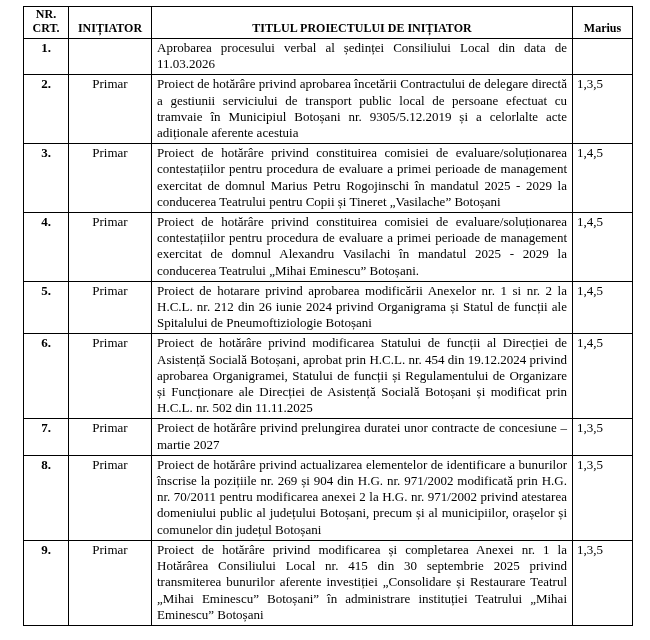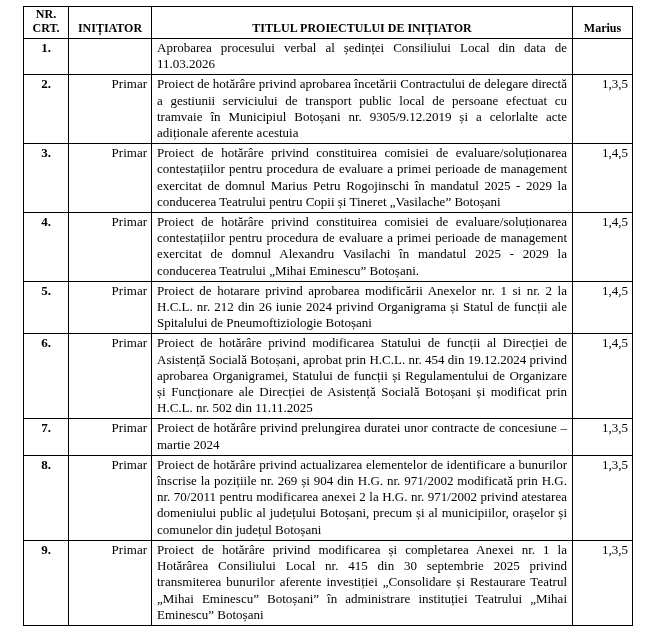--- a/index.html
+++ b/index.html
@@ -48,30 +48,30 @@
   th.h-nr {
     white-space: pre-line;
     vertical-align: middle;
     text-align: center;
   }
   td.nr {
     text-align: center;
     font-weight: bold;
   }
   td.init {
-    text-align: right;
+    text-align: center;
   }
   td.title {
     text-align: justify;
     padding-left: 5px;
     padding-right: 5px;
     font-family: Liberation Serif, serif;
   }
   td.com {
-    text-align: right;
+    text-align: left;
   }
 </style>
 </head>
 <body>
 
 <div class="page">
   <table class="agenda">
     <colgroup>
       <col class="c-nr">
       <col class="c-init">
@@ -90,21 +90,21 @@
     <tbody>
       <tr>
         <td class="nr">1.</td>
         <td class="init"></td>
         <td class="title">Aprobarea procesului verbal al ședinței Consiliului Local din data de 11.03.2026</td>
         <td class="com"></td>
       </tr>
       <tr>
         <td class="nr">2.</td>
         <td class="init">Primar</td>
-        <td class="title">Proiect de hotărâre privind aprobarea încetării Contractului de delegare directă a gestiunii serviciului de transport public local de persoane efectuat cu tramvaie în Municipiul Botoșani nr. 9305/9.12.2019 și a celorlalte acte adiționale aferente acestuia</td>
+        <td class="title">Proiect de hotărâre privind aprobarea încetării Contractului de delegare directă a gestiunii serviciului de transport public local de persoane efectuat cu tramvaie în Municipiul Botoșani nr. 9305/5.12.2019 și a celorlalte acte adiționale aferente acestuia</td>
         <td class="com">1,3,5</td>
       </tr>
       <tr>
         <td class="nr">3.</td>
         <td class="init">Primar</td>
         <td class="title">Proiect de hotărâre privind constituirea comisiei de evaluare/soluționarea contestațiilor pentru procedura de evaluare a primei perioade de management exercitat de domnul Marius Petru Rogojinschi în mandatul 2025 - 2029 la conducerea Teatrului pentru Copii și Tineret „Vasilache” Botoșani</td>
         <td class="com">1,4,5</td>
       </tr>
       <tr>
         <td class="nr">4.</td>
@@ -120,21 +120,21 @@
       </tr>
       <tr>
         <td class="nr">6.</td>
         <td class="init">Primar</td>
         <td class="title">Proiect de hotărâre privind modificarea Statului de funcții al Direcției de Asistență Socială Botoșani, aprobat prin H.C.L. nr. 454 din 19.12.2024 privind aprobarea Organigramei, Statului de funcții și Regulamentului de Organizare și Funcționare ale Direcției de Asistență Socială Botoșani și modificat prin H.C.L. nr. 502 din 11.11.2025</td>
         <td class="com">1,4,5</td>
       </tr>
       <tr>
         <td class="nr">7.</td>
         <td class="init">Primar</td>
-        <td class="title">Proiect de hotărâre privind prelungirea duratei unor contracte de concesiune – martie 2024</td>
+        <td class="title">Proiect de hotărâre privind prelungirea duratei unor contracte de concesiune – martie 2027</td>
         <td class="com">1,3,5</td>
       </tr>
       <tr>
         <td class="nr">8.</td>
         <td class="init">Primar</td>
         <td class="title">Proiect de hotărâre privind actualizarea elementelor de identificare a bunurilor înscrise la pozițiile nr. 269 și 904 din H.G. nr. 971/2002 modificată prin H.G. nr. 70/2011 pentru modificarea anexei 2 la H.G. nr. 971/2002 privind atestarea domeniului public al județului Botoșani, precum și al municipiilor, orașelor și comunelor din județul Botoșani</td>
         <td class="com">1,3,5</td>
       </tr>
       <tr>
         <td class="nr">9.</td>

